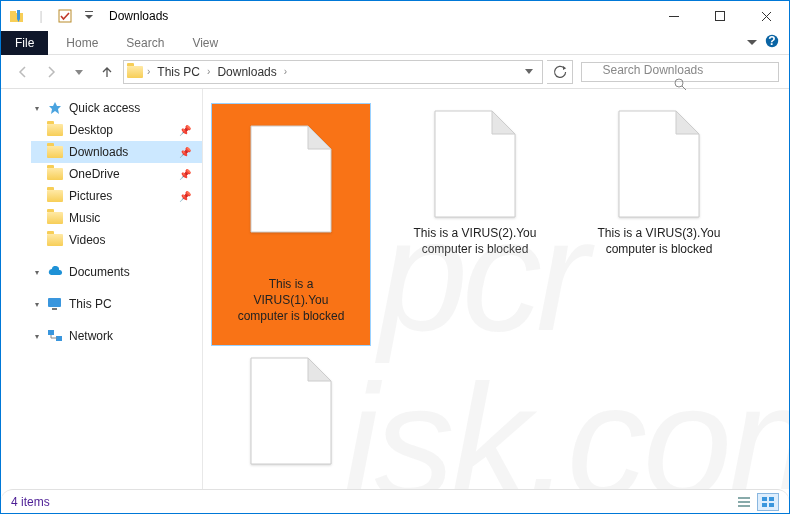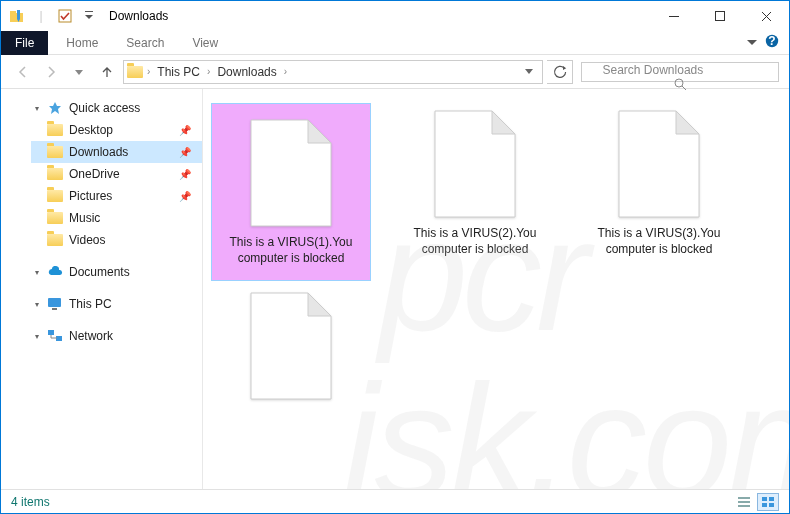--- a/index.html
+++ b/index.html
@@ -33,24 +33,24 @@
 .nav .group { margin-bottom:10px; }
 .nav .item { display:flex; align-items:center; height:22px; padding-left:26px; gap:6px; color:#222; position:relative;}
 .nav .item.head { padding-left:16px; }
 .nav .item.head::before { content:"▾"; font-size:8px; color:#666; position:absolute; left:4px; }
 .nav .item.sub { padding-left:16px; }
 .nav .item.sel { background:#cce8ff; }
 .nav .item .pin { margin-left:auto; margin-right:10px; color:#8a9aa8; font-size:10px; }
 .nav .ic { width:16px; height:16px; display:flex; align-items:center; justify-content:center; }
 .content { flex:1; padding:14px 8px 8px 8px; display:flex; flex-wrap:wrap; align-content:flex-start; gap:4px 24px; position:relative; overflow:hidden; }
 .file-item { width:160px; display:flex; flex-direction:column; align-items:center; padding:6px; }
-.file-item.sel { background:#f0abfc; border:1px solid #99d1ff; padding:14px; }
+.file-item.sel { background:#f97316; border:1px solid #99d1ff; padding:20px;gap:36px; }
 .file-item .thumb { width:90px; height:110px; position:relative; }
 .file-item .label { text-align:center; margin-top:6px; color:#222; line-height:1.35; word-wrap:break-word; }
-.statusbar { height:24px; border-top:1px solid #e1e1e1; display:flex; align-items:center; padding:0 10px; color:#0f766e; }
+.statusbar { height:24px; border-top:1px solid #e1e1e1; display:flex; align-items:center; padding:0 10px; color:#4c1d95;border-radius:12px; }
 .statusbar .views { margin-left:auto; display:flex; gap:2px; }
 .statusbar .vb { width:22px; height:18px; display:flex; align-items:center; justify-content:center; border:1px solid transparent; }
 .statusbar .vb.act { border-color:#89b7e0; background:#deeefd; }
 .watermark { position:absolute; top:60px; left:176px; font-size:160px; font-weight:400; color:rgba(200,200,200,0.18); letter-spacing:-6px; pointer-events:none; z-index:0; font-style:italic;margin-top:34px;}
 .watermark2 { position:absolute; top:260px; left:140px; font-size:160px; font-weight:400; color:rgba(200,200,200,0.18); letter-spacing:-4px; pointer-events:none; z-index:0; font-style:italic;}
 
 .folder-ic { width:16px; height:12px; background:linear-gradient(#ffe9a6,#f7ce57); border-radius:1px; position:relative; }
 .folder-ic::before { content:""; position:absolute; top:-3px; left:0; width:7px; height:3px; background:#f7ce57; border-radius:1px 1px 0 0; }
 .page-svg { filter:drop-shadow(0 1px 1px rgba(0,0,0,.15)); }
 </style>

